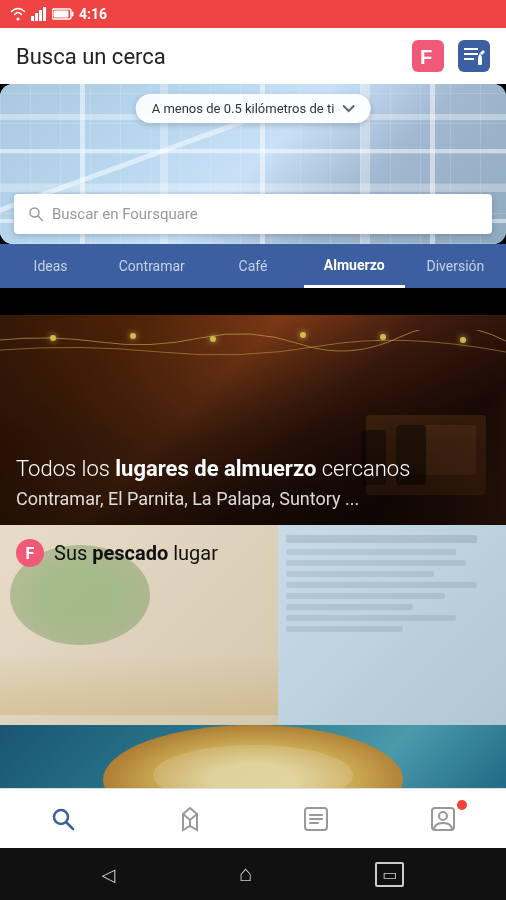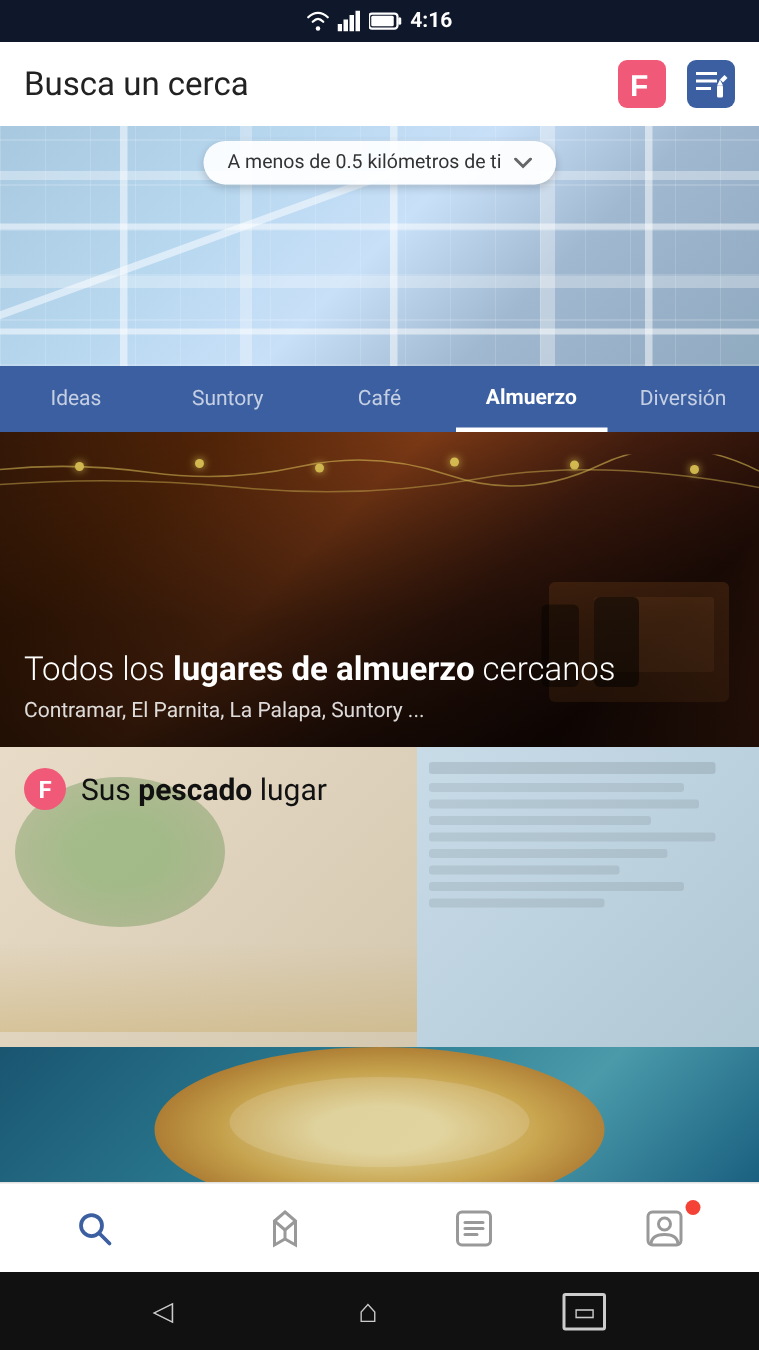--- a/index.html
+++ b/index.html
@@ -7,24 +7,24 @@
       width: 506px;
       height: 900px;
       font-family: 'Roboto', Arial, sans-serif;
       background: #000;
       overflow: hidden;
       position: relative;
     }
 
     
     .status-bar {
-      background: #0f172a;
+      background: #ef4444;
       height: 28px;
       display: flex;
-      justify-content: center;
+      justify-content: flex-start;
       align-items: center;
       padding: 0 10px;
       gap: 6px;
     }
     .status-icons {
       display: flex;
       align-items: center;
       gap: 5px;
     }
     .status-time {
@@ -52,20 +52,21 @@
       gap: 14px;
       align-items: center;
     }
 
     
     .map-area {
       position: relative;
       height: 160px;
       background: #b8d4e8;
       overflow: hidden;
+      border-radius: 13px;
     }
     .map-bg {
       width: 100%;
       height: 100%;
       background: 
         repeating-linear-gradient(0deg, rgba(255,255,255,0.15) 0px, rgba(255,255,255,0.15) 1px, transparent 1px, transparent 30px),
         repeating-linear-gradient(90deg, rgba(255,255,255,0.15) 0px, rgba(255,255,255,0.15) 1px, transparent 1px, transparent 30px),
         linear-gradient(135deg, #a8c8e0 0%, #b8d8f0 30%, #c8e0f8 50%, #a0b8d0 70%, #90aac0 100%);
       position: absolute;
       top: 0; left: 0; right: 0; bottom: 0;
@@ -145,20 +146,21 @@
       color: #fff;
       font-weight: bold;
       border-bottom: 3px solid #fff;
     }
 
     
     .card {
       position: relative;
       height: 210px;
       overflow: hidden;
+      margin-top: 27px;
     }
     .card-overlay {
       position: absolute;
       top: 0; left: 0; right: 0; bottom: 0;
       background: linear-gradient(to bottom, rgba(0,0,0,0.1) 0%, rgba(0,0,0,0.55) 60%, rgba(0,0,0,0.7) 100%);
     }
     .card-content {
       position: absolute;
       bottom: 0;
       left: 0;
@@ -169,21 +171,21 @@
     .card-title {
       font-size: 22px;
       font-weight: 300;
       line-height: 1.2;
       margin-bottom: 6px;
     }
     .card-title strong {
       font-weight: 700;
     }
     .card-subtitle {
-      font-size: 14px;
+      font-size: 18px;
       color: rgba(255,255,255,0.85);
     }
 
     
     .tastes-card {
       position: relative;
       height: 200px;
       overflow: hidden;
       background: #f5f0e8;
     }
@@ -382,25 +384,32 @@
     </div>
   </div>
 
   <div class="location-pill">
     <span>A menos de 0.5 kilómetros de ti</span>
     <svg width="12" height="8" viewBox="0 0 12 8">
       <path d="M1 1 l5 5 l5-5" stroke="#666" stroke-width="2" fill="none" stroke-linecap="round"></path>
     </svg>
   </div>
 
+  <div class="search-bar">
+    <svg width="16" height="16" viewBox="0 0 16 16">
+      <circle cx="6.5" cy="6.5" r="4.5" stroke="#999" stroke-width="1.5" fill="none"></circle>
+      <line x1="10" y1="10" x2="14.5" y2="14.5" stroke="#999" stroke-width="1.5" stroke-linecap="round"></line>
+    </svg>
+    <span style="color:#999; font-size:15px;">Buscar en Foursquare</span>
+  </div>
 </div>
 
 <div class="category-tabs">
   <div class="cat-tab" style="color:rgba(255,255,255,0.7);">Ideas</div>
-  <div class="cat-tab">Suntory</div>
+  <div class="cat-tab">Contramar</div>
   <div class="cat-tab">Café</div>
   <div class="cat-tab active">Almuerzo</div>
   <div class="cat-tab">Diversión</div>
 </div>
 
 <div class="card">
 
   <div style="position:absolute; top:0; left:0; right:0; bottom:0; background: linear-gradient(135deg, #3a1a08 0%, #5a2808 20%, #8a4018 40%, #4a2010 60%, #2a1008 80%, #6a3018 100%);">
 
     <div style="position:absolute; top:15px; left:0; right:0; height:2px;">

